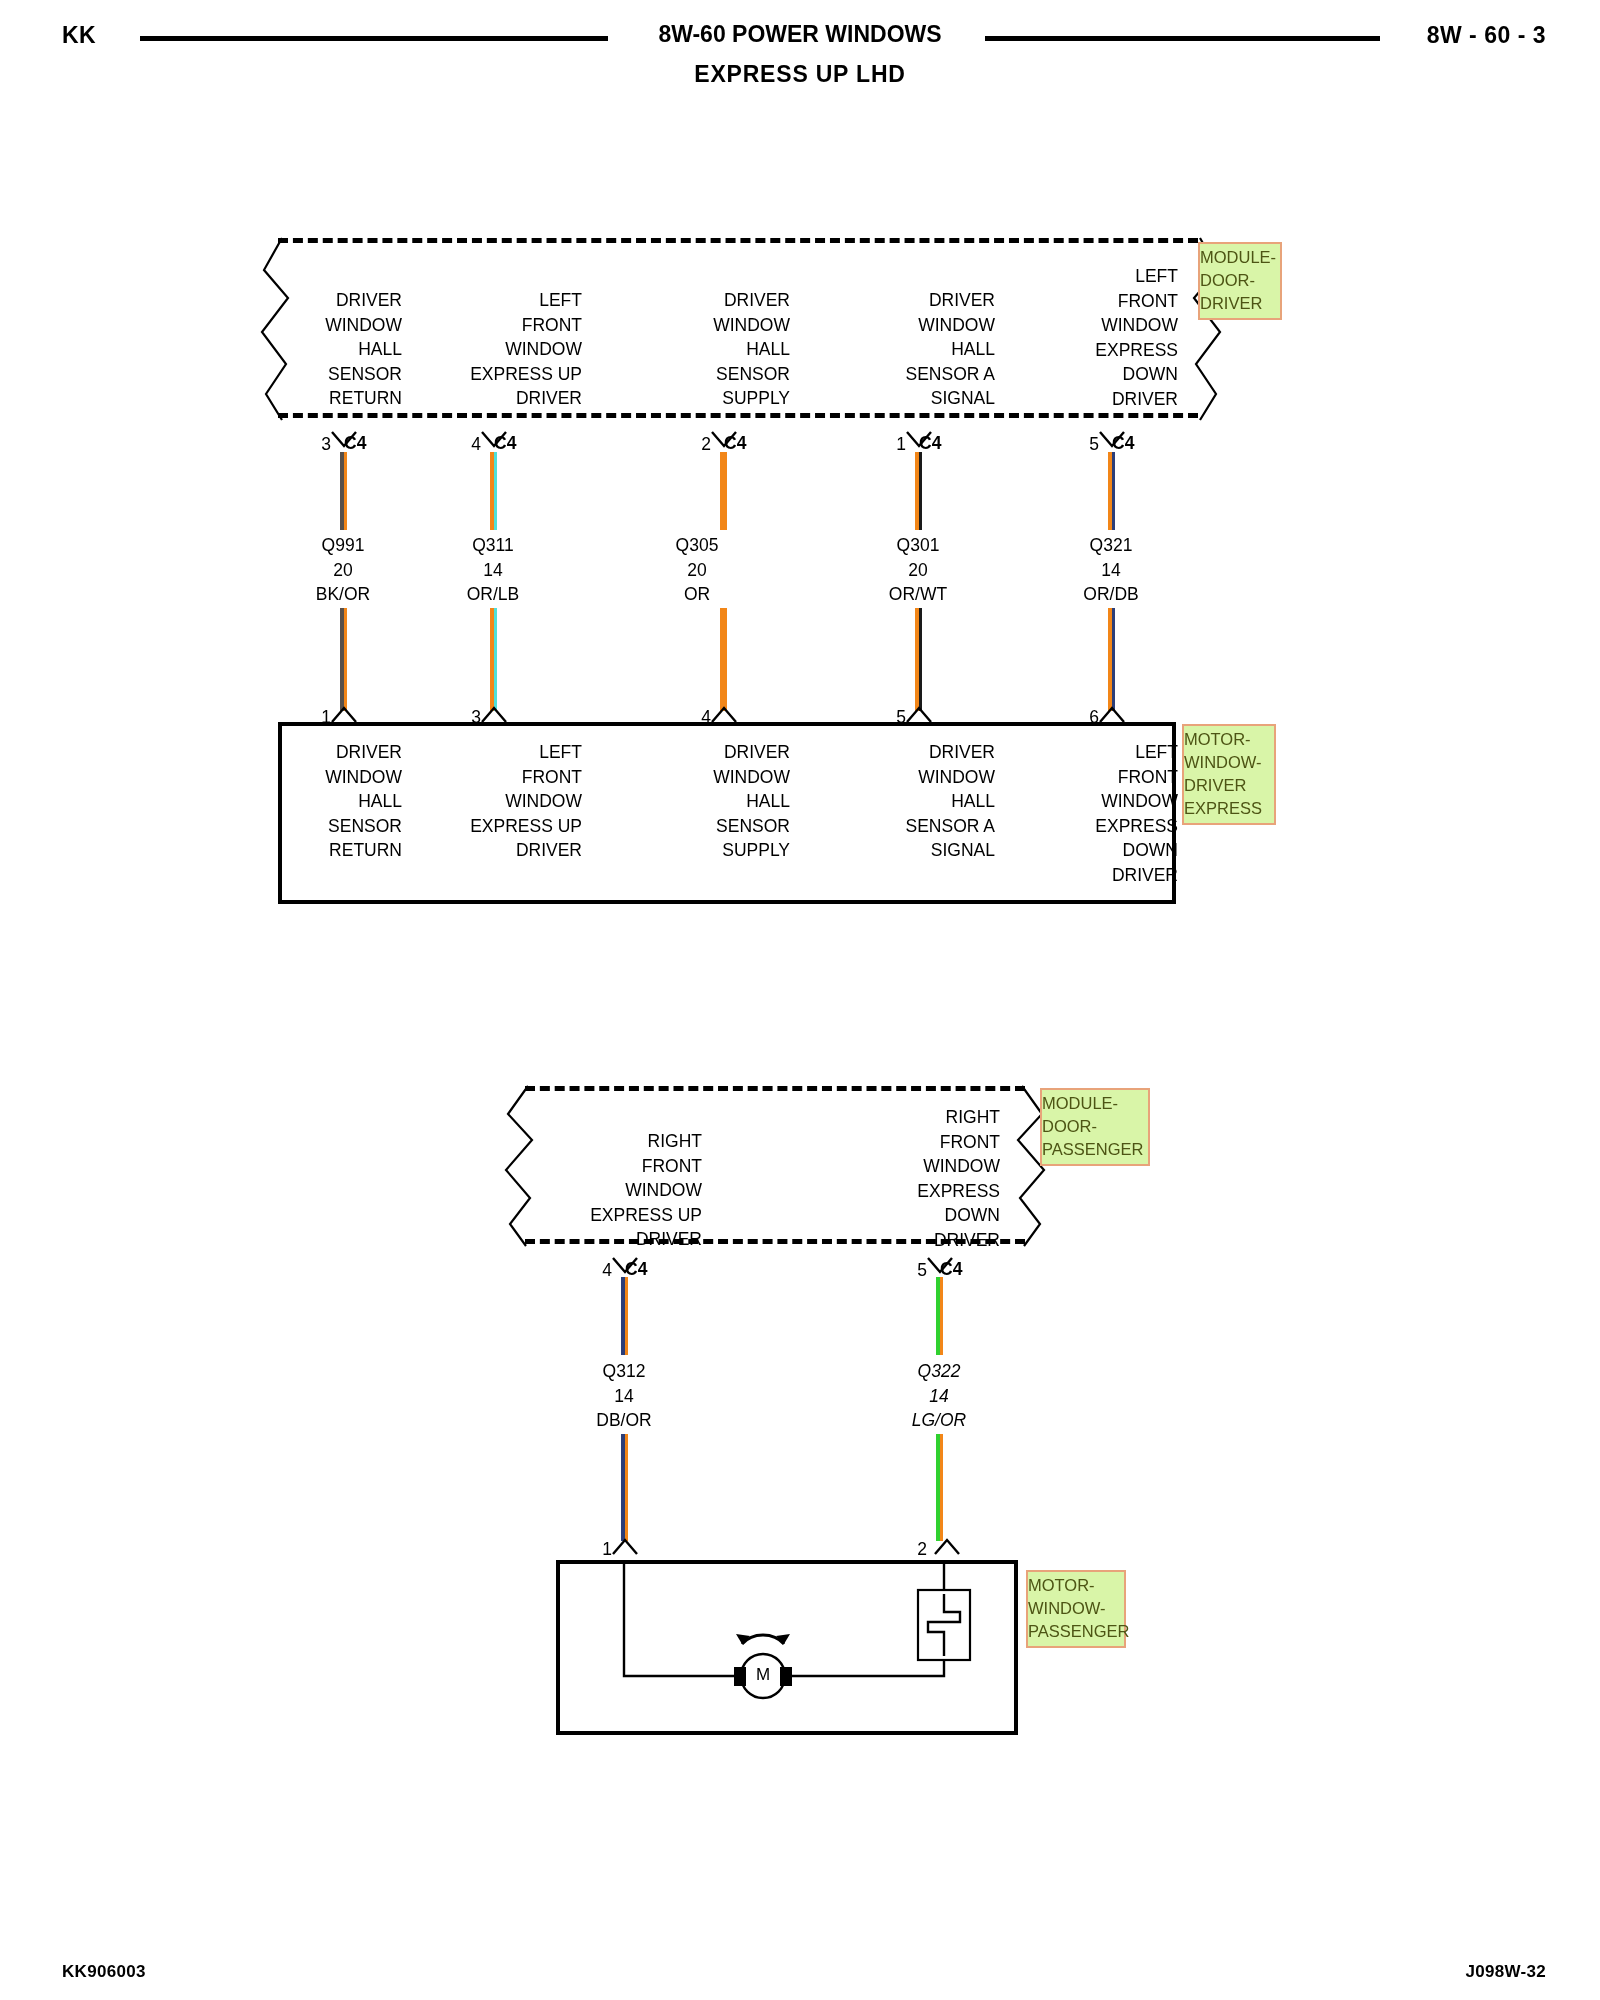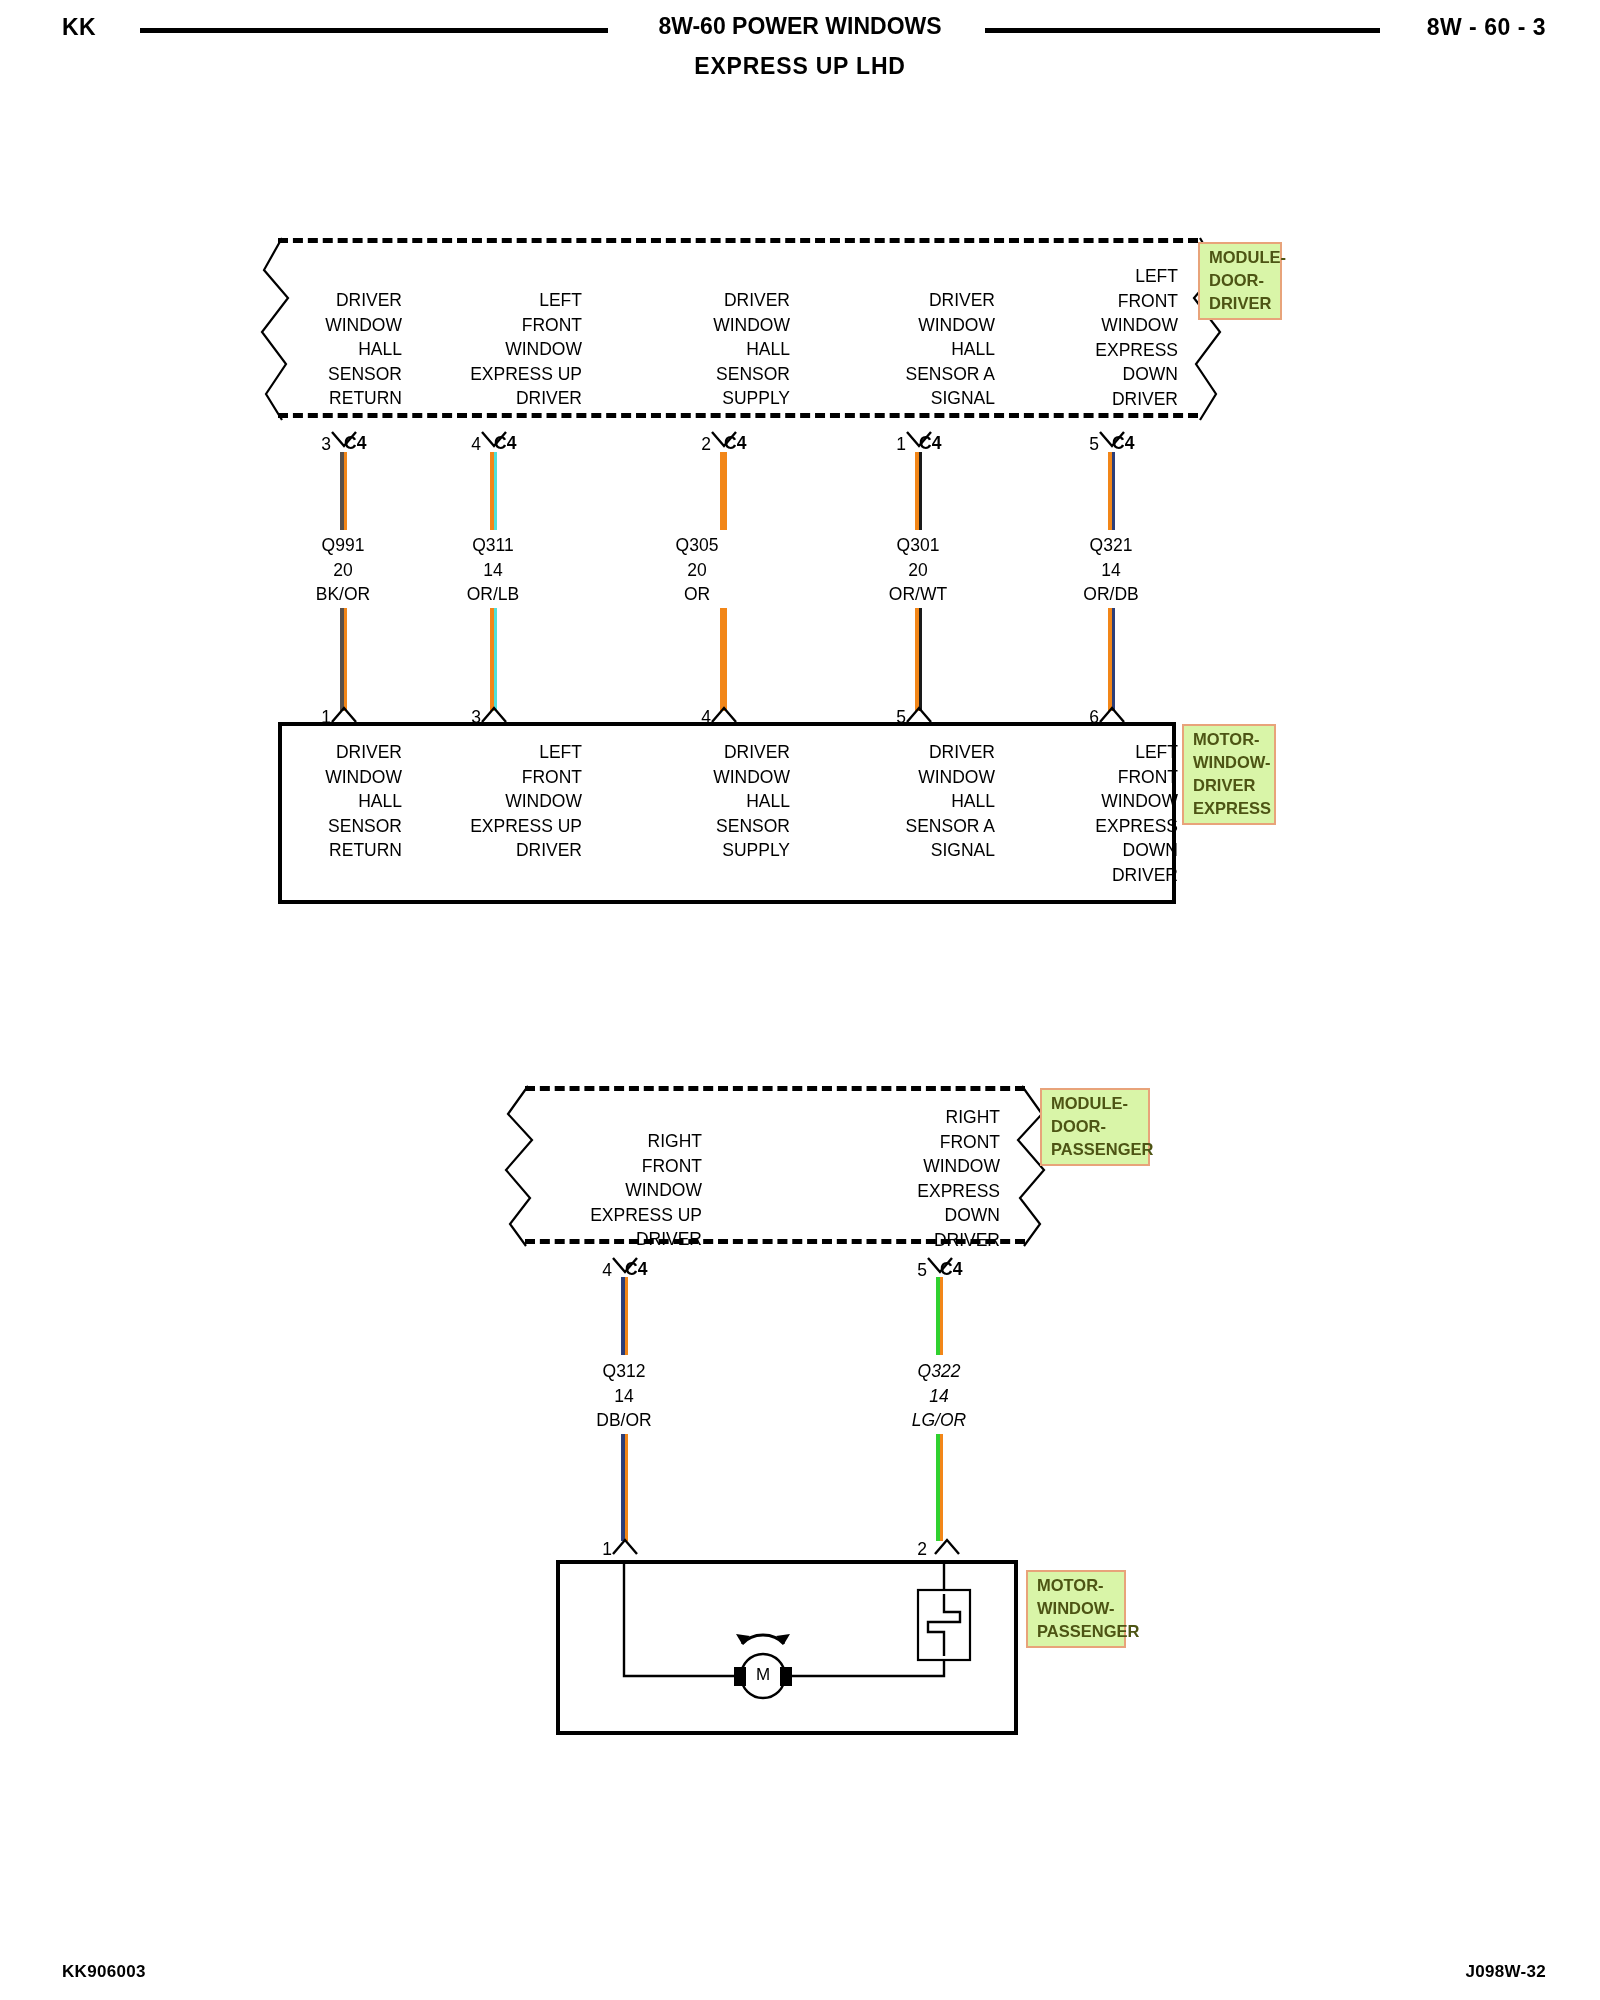--- a/index.html
+++ b/index.html
@@ -12,21 +12,21 @@
     height: 2000px;
     position: relative;
     font-family: "Liberation Sans", sans-serif;
     color: #000000;
     overflow: hidden;
   }
 
   
   #page-header {
     position: absolute;
-    left: 0; top: 8px;
+    left: 0; top: 16px;
     width: 1600px; height: 90px;
   }
   #hdr-left {
     position: absolute;
     left: 62px; top: 6px;
     font-size: 23px;
     font-weight: bold;
     letter-spacing: 0.5px;
   }
   #hdr-right {
@@ -140,23 +140,23 @@
     width: 7px;
   }
 
   
   .callout {
     position: absolute;
     background: #d9f5a8;
     border: 2px solid #e8a37a;
     color: #4d5414;
     font-size: 16.5px;
-    font-weight: bold;
+    font-weight: normal;
     line-height: 23px;
-    padding: 2px 4px 3px 9px;
+    padding: 2px 4px 3px 0;
     box-sizing: border-box;
     white-space: nowrap;
   }
 
   svg { display: block; overflow: visible; }
 </style>
 </head>
 <body>
 
 <div id="page-header">

